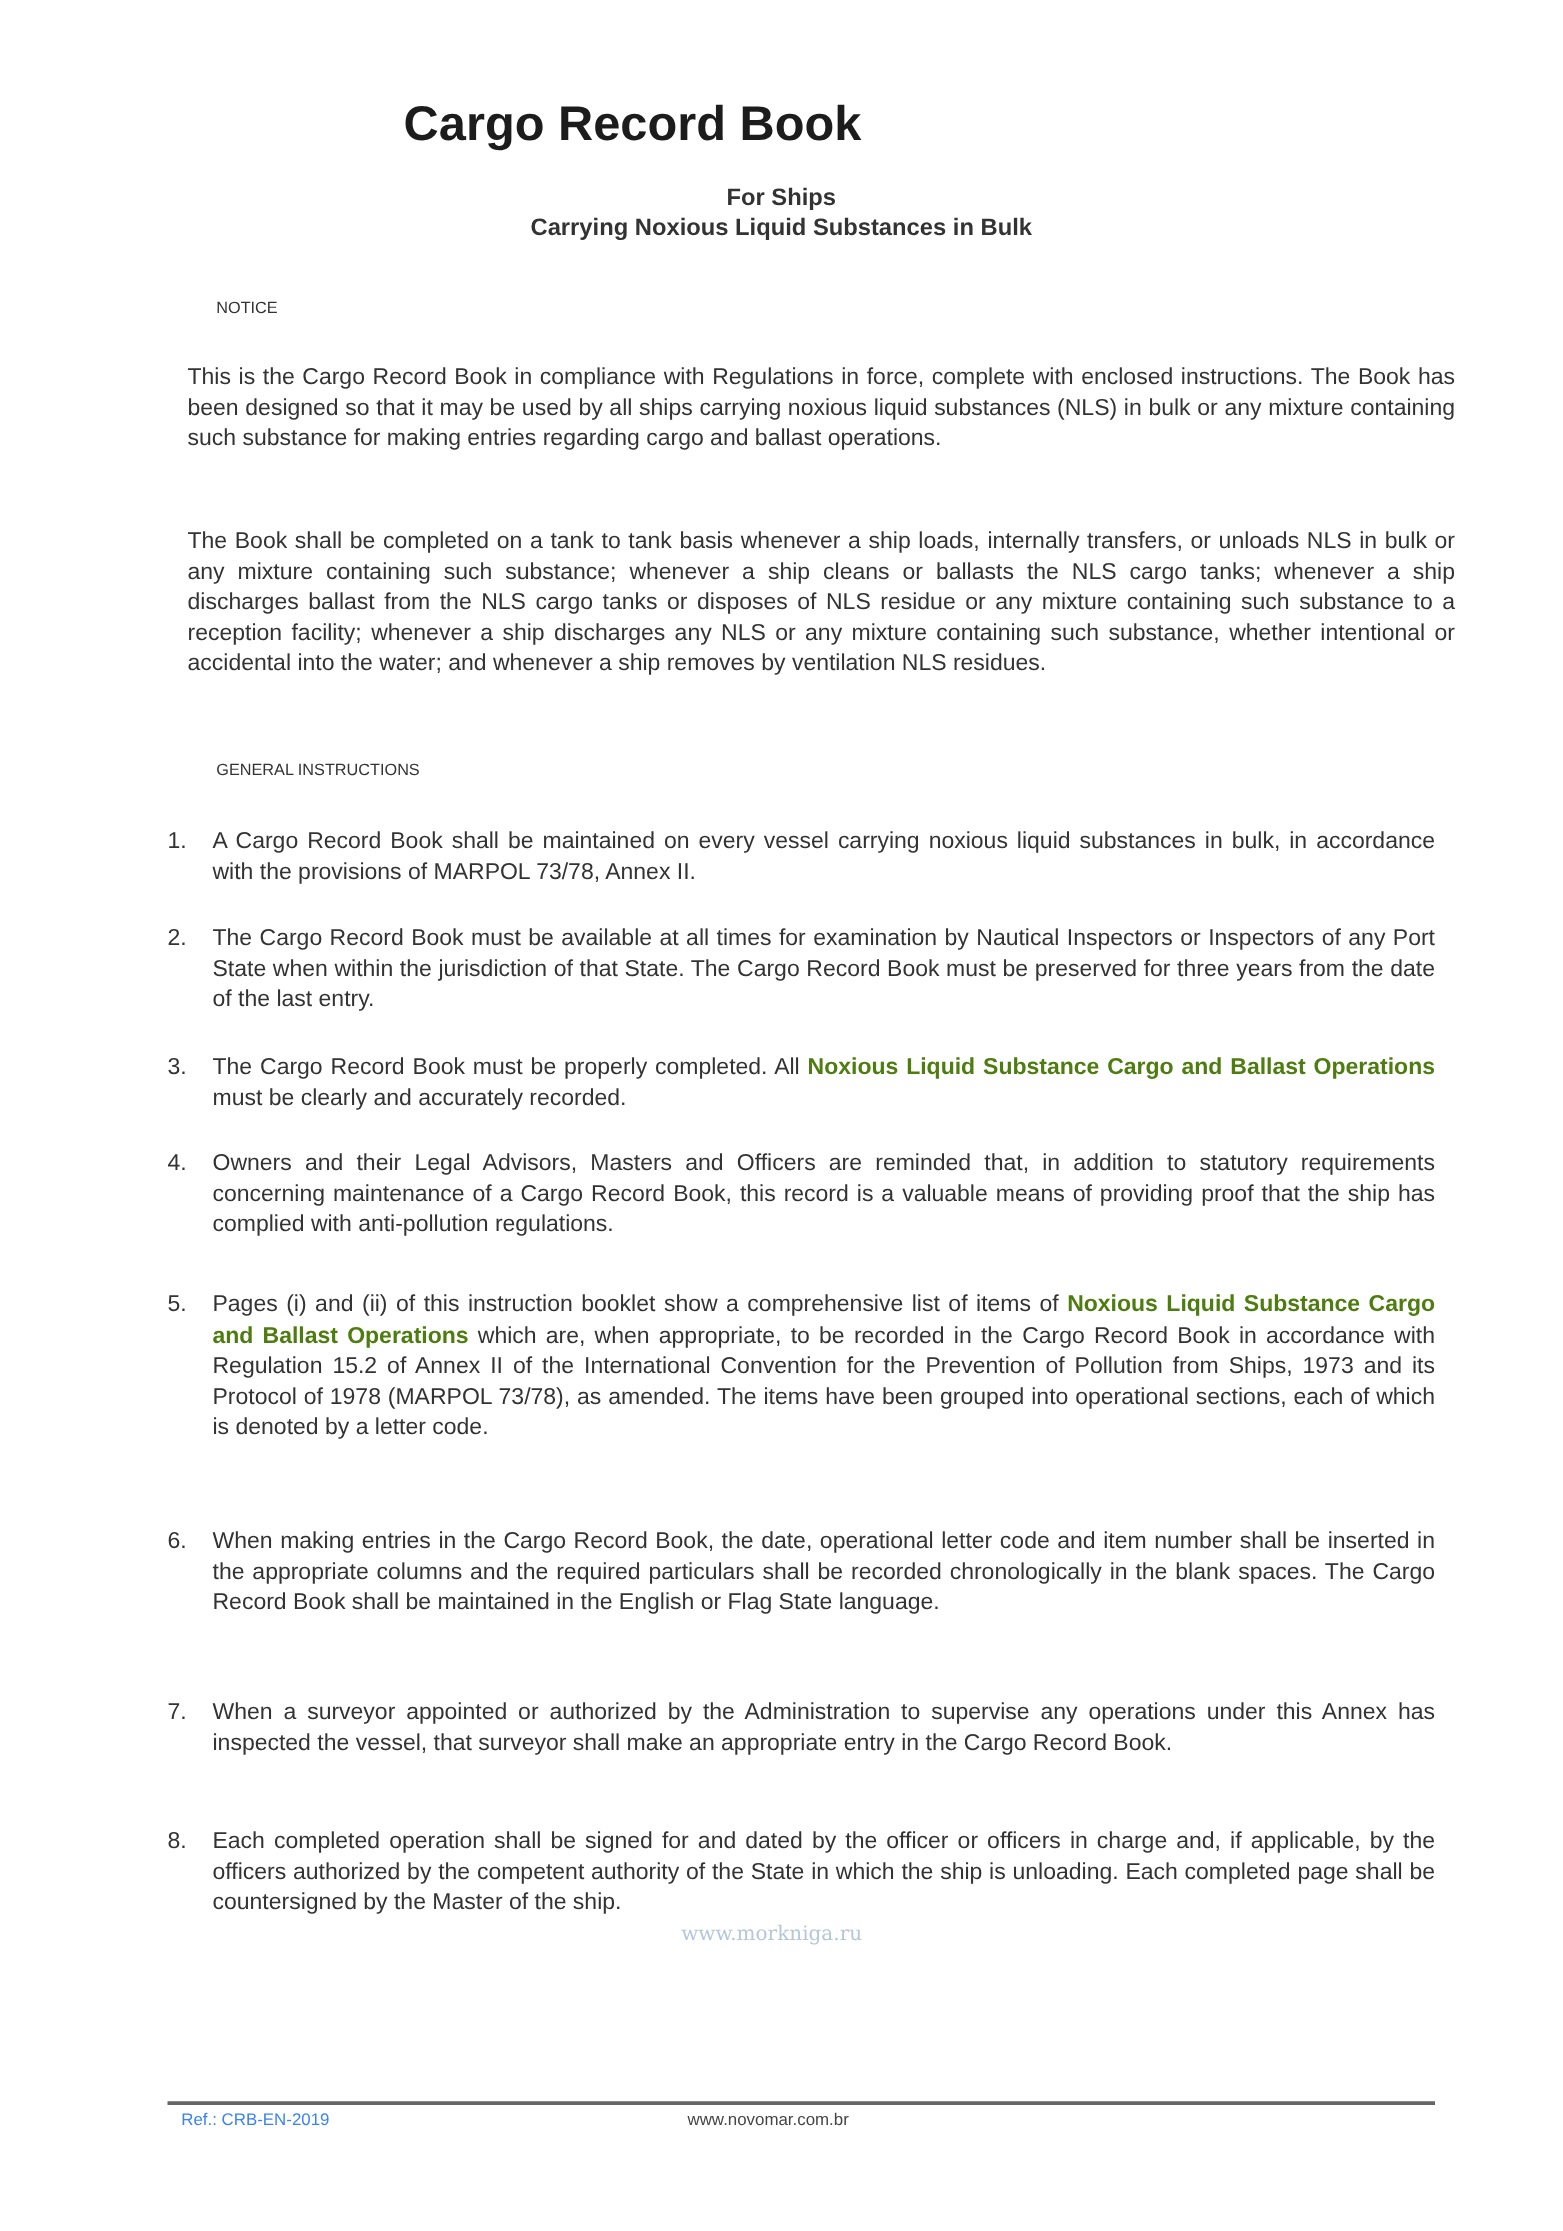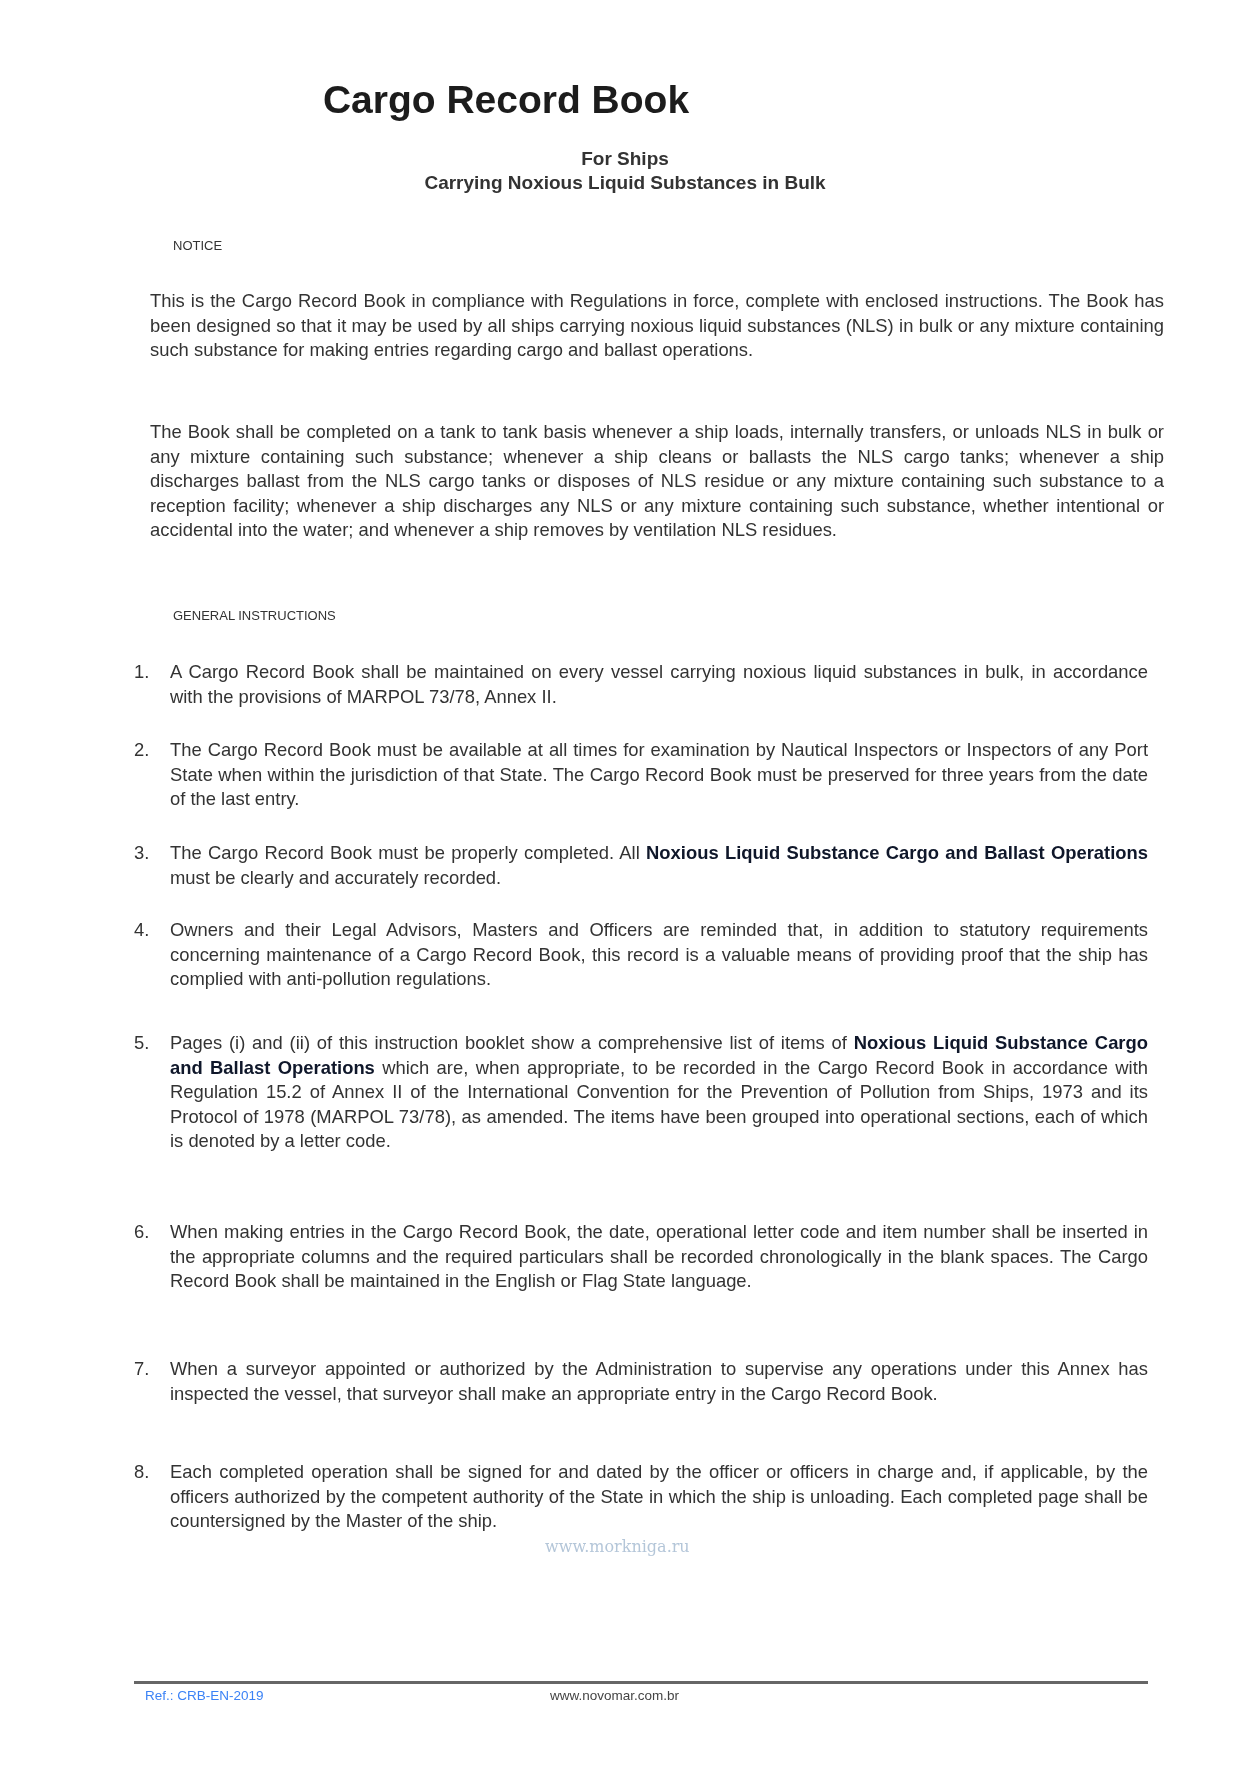--- a/index.html
+++ b/index.html
@@ -12,21 +12,21 @@
               font-size: 19px; font-weight: bold; color: #333; }
   .sub1 { top: 148px; }
   .sub2 { top: 172px; }
   .heading { position: absolute; left: 134px; font-size: 13px; font-weight: normal; color: #333; margin-left: 39px; }
   .para { position: absolute; left: 150px; width: 1014px; font-size: 18.4px; line-height: 24.6px;
           text-align: justify; color: #333; }
   .item { position: absolute; left: 134px; width: 1014px; font-size: 18.4px; line-height: 24.6px;
           color: #333; display: flex; }
   .item .num { width: 36px; flex: 0 0 36px; }
   .item .txt { flex: 1; text-align: justify; }
-  b { color: #0f172a; }
+  b { color: #4d7c0f; }
   .footer-line { position: absolute; left: 134px; width: 1014px; top: 1681px; height: 3px; background: #666; }
   .footer-ref { position: absolute; left: 145px; top: 1688px; font-size: 13.5px; color: #3b82f6; }
   .footer-url { position: absolute; left: 550px; top: 1688px; font-size: 13.5px; color: #444; }
   .watermark { position: absolute; left: 545px; top: 1510px; font-family: "DejaVu Serif", serif;
                font-size: 16px; color: #9bb3cc; opacity: 0.75; margin-top: 27px; }
 </style>
 </head>
 <body>
 
 <div class="page">

